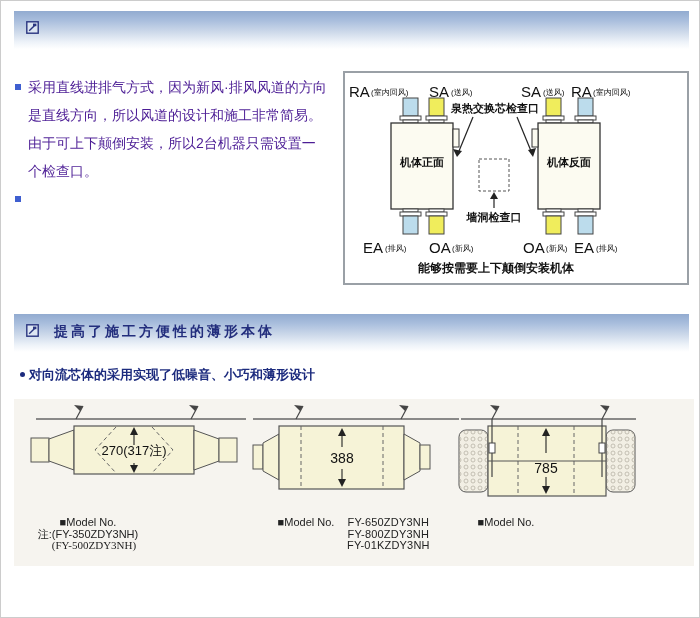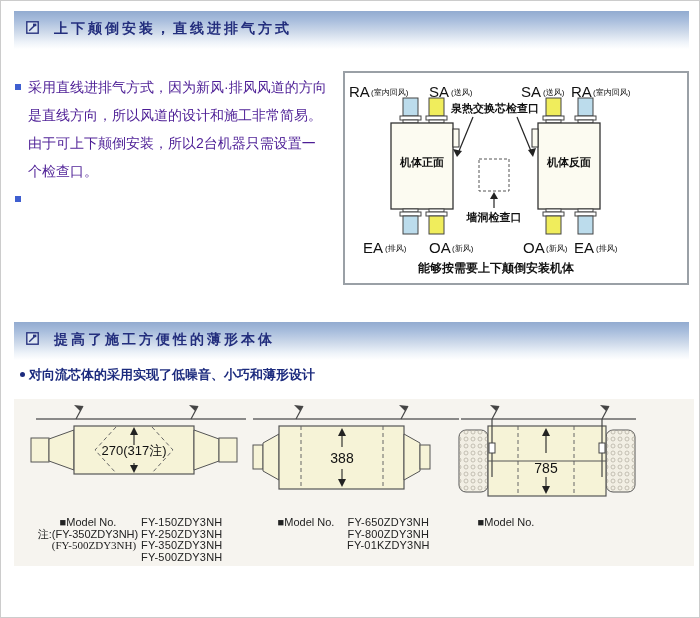--- a/index.html
+++ b/index.html
@@ -39,21 +39,20 @@
 <body>
 
 <div class="page">
 
   <div class="header-band" style="top:10px;">
     <svg class="header-icon" viewBox="0 0 13 13">
       <rect x="0.8" y="0.8" width="11.4" height="11.4" fill="#dde6f2" stroke="#2a3580" stroke-width="1.4"></rect>
       <rect x="7" y="2.6" width="3.4" height="2.6" fill="#2a3580"></rect>
       <path d="M3.2 9.8 L8.6 4.4" stroke="#2a3580" stroke-width="1.4" fill="none"></path>
     </svg>
-    <div class="header-title">上下颠倒安装，直线进排气方式</div>
   </div>
 
   <div class="text-block">
     <div class="b1">
       <span class="sq"></span>
       <span>采用直线进排气方式，因为新风·排风风道的方向是直线方向，所以风道的设计和施工非常简易。由于可上下颠倒安装，所以2台机器只需设置一个检查口。</span>
     </div>
     <div class="b2">
       <span class="sq"></span>
     </div>
@@ -129,21 +128,21 @@
     <text x="86" y="182" class="code">OA</text>
     <text x="109" y="180" class="sub">(新风)</text>
     <text x="180" y="182" class="code">OA</text>
     <text x="203" y="180" class="sub">(新风)</text>
     <text x="231" y="182" class="code">EA</text>
     <text x="253" y="180" class="sub">(排风)</text>
 
     <text x="153" y="201" class="cap" text-anchor="middle">能够按需要上下颠倒安装机体</text>
   </svg>
 
-  <div class="header-band" style="top:313px;margin-top:8px;">
+  <div class="header-band" style="top:313px;">
     <svg class="header-icon" viewBox="0 0 13 13">
       <rect x="0.8" y="0.8" width="11.4" height="11.4" fill="#dde6f2" stroke="#2a3580" stroke-width="1.4"></rect>
       <rect x="7" y="2.6" width="3.4" height="2.6" fill="#2a3580"></rect>
       <path d="M3.2 9.8 L8.6 4.4" stroke="#2a3580" stroke-width="1.4" fill="none"></path>
     </svg>
     <div class="header-title">提高了施工方便性的薄形本体</div>
   </div>
 
   <div class="feature-line">
     <span class="dot"></span><span>对向流芯体的采用实现了低噪音、小巧和薄形设计</span>
@@ -234,26 +233,20 @@
     </g>
     <text x="90" y="72" class="dim-big" text-anchor="middle">785</text>
   </svg>
 
   <div class="model-block" style="left:35px;width:220px;height:48px;">
     <div class="mb-left" style="width:104px;">
       <div class="mb-label">■Model No.</div>
       <div class="mb-note">注:(FY-350ZDY3NH)</div>
       <div class="mb-note indent">(FY-500ZDY3NH)</div>
     </div>
-    <div class="mb-right" style="left:105px;">
-      <div class="mb-model">FY-150ZDY3NH</div>
-      <div class="mb-model">FY-250ZDY3NH</div>
-      <div class="mb-model">FY-350ZDY3NH</div>
-      <div class="mb-model">FY-500ZDY3NH</div>
-    </div>
   </div>
 
   <div class="model-block" style="left:258px;width:175px;height:40px;">
     <div class="mb-left" style="width:94px;">
       <div class="mb-label">■Model No.</div>
     </div>
     <div class="mb-right" style="left:88px;">
       <div class="mb-model">FY-650ZDY3NH</div>
       <div class="mb-model">FY-800ZDY3NH</div>
       <div class="mb-model">FY-01KZDY3NH</div>

